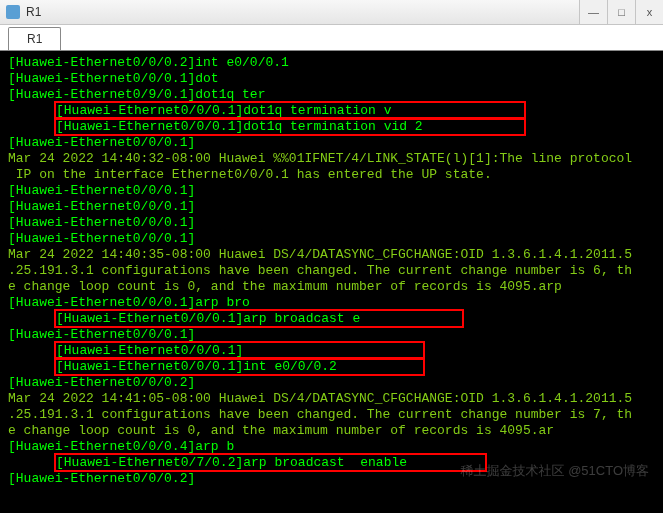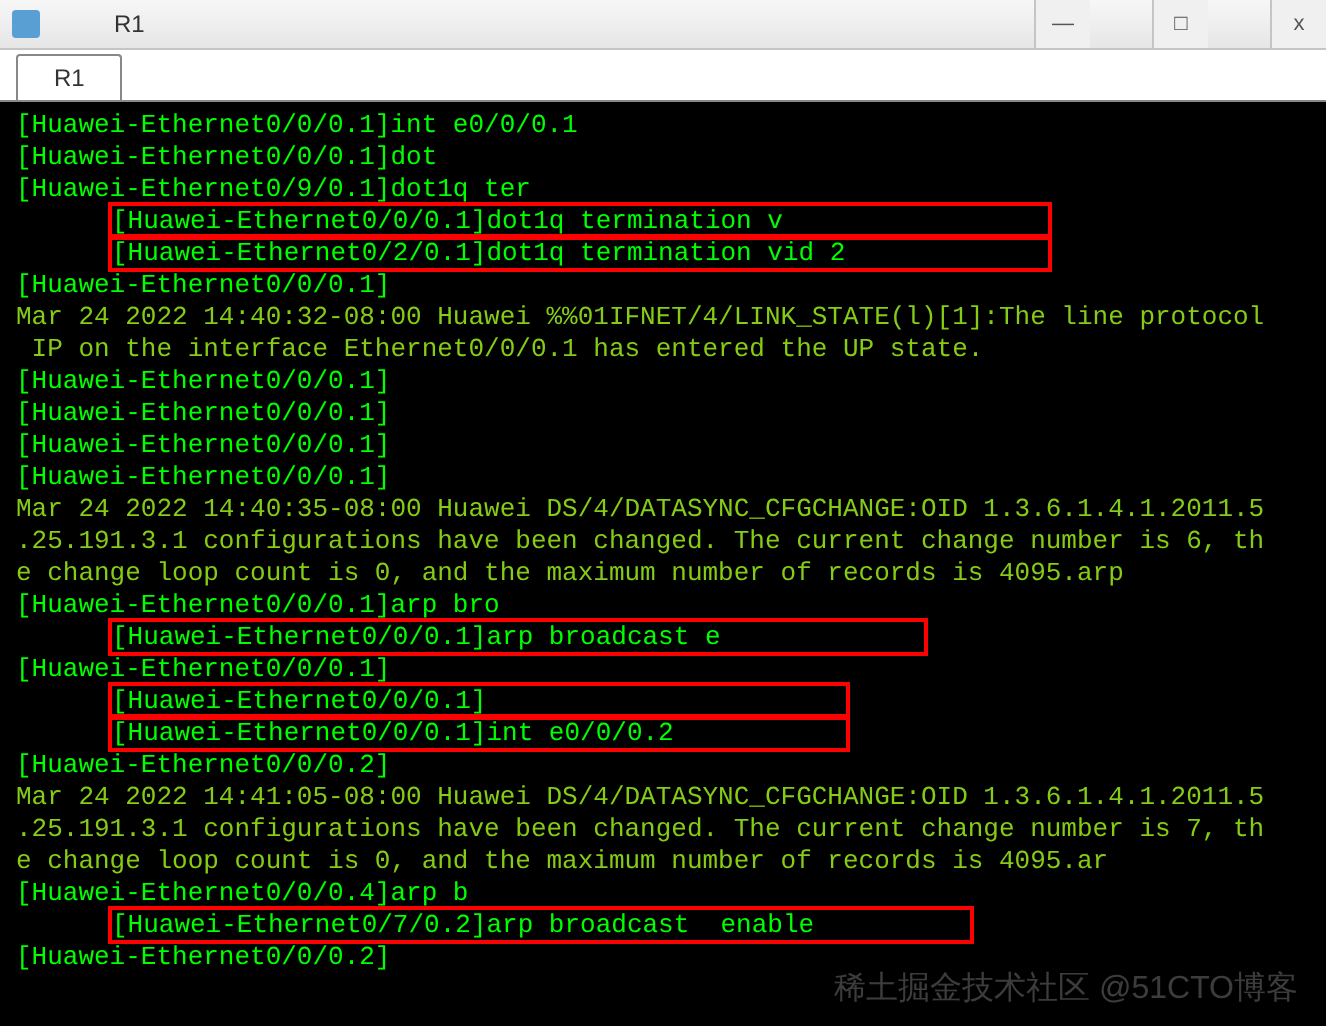--- a/index.html
+++ b/index.html
@@ -1,15 +1,15 @@
 <!DOCTYPE html>
 <html><head>
 <meta charset="utf-8">
 <style>
-  * { margin: 0; padding: 0; box-sizing: border-box; gap: 31px; }
+  * { margin: 0; padding: 0; box-sizing: border-box; }
   body {
     width: 663px;
     height: 513px;
     background: #fff;
     font-family: "Consolas", "Courier New", monospace;
     overflow: hidden;
     position: relative;
   }
   .titlebar {
     height: 25px;
@@ -91,24 +91,24 @@
   .line.white { color: #84cc16; }
   .boxed {
     display: inline;
     outline: 2px solid #ff0000;
     outline-offset: 0px;
     margin-left: 48px;
   }
   .watermark {
     position: absolute;
     right: 14px;
-    bottom: 8px;
+    bottom: 33px;
     color: rgba(200,200,200,0.30);
     font-family: sans-serif;
-    font-size: 16px;
+    font-size: 13px;
     pointer-events: none;
   }
 </style>
 </head>
 <body>
 
 <div class="titlebar">
   <span class="title-icon"></span>
   <span>R1</span>
   <div class="win-controls">
@@ -116,25 +116,25 @@
     <div class="win-btn">□</div>
     <div class="win-btn close">x</div>
   </div>
 </div>
 
 <div class="tabbar">
   <div class="tab">R1</div>
 </div>
 
 <div class="terminal" id="terminal">
-    <div class="line">[Huawei-Ethernet0/0/0.1]int e0/0/0.1</div>
+    <div class="line">[Huawei-Ethernet0/0/0.2]int e0/0/0.1</div>
     <div class="line">[Huawei-Ethernet0/0/0.1]dot</div>
     <div class="line">[Huawei-Ethernet0/9/0.1]dot1q ter</div>
     <div class="line"><span class="boxed">[Huawei-Ethernet0/0/0.1]dot1q termination v                 </span></div>
-    <div class="line"><span class="boxed">[Huawei-Ethernet0/2/0.1]dot1q termination vid 2             </span></div>
+    <div class="line"><span class="boxed">[Huawei-Ethernet0/0/0.1]dot1q termination vid 2             </span></div>
     <div class="line">[Huawei-Ethernet0/0/0.1]</div>
     <div class="line white">Mar 24 2022 14:40:32-08:00 Huawei %%01IFNET/4/LINK_STATE(l)[1]:The line protocol</div>
     <div class="line white"> IP on the interface Ethernet0/0/0.1 has entered the UP state.</div>
     <div class="line">[Huawei-Ethernet0/0/0.1]</div>
     <div class="line">[Huawei-Ethernet0/0/0.1]</div>
     <div class="line">[Huawei-Ethernet0/0/0.1]</div>
     <div class="line">[Huawei-Ethernet0/0/0.1]</div>
     <div class="line white">Mar 24 2022 14:40:35-08:00 Huawei DS/4/DATASYNC_CFGCHANGE:OID 1.3.6.1.4.1.2011.5</div>
     <div class="line white">.25.191.3.1 configurations have been changed. The current change number is 6, th</div>
     <div class="line white">e change loop count is 0, and the maximum number of records is 4095.arp</div>

